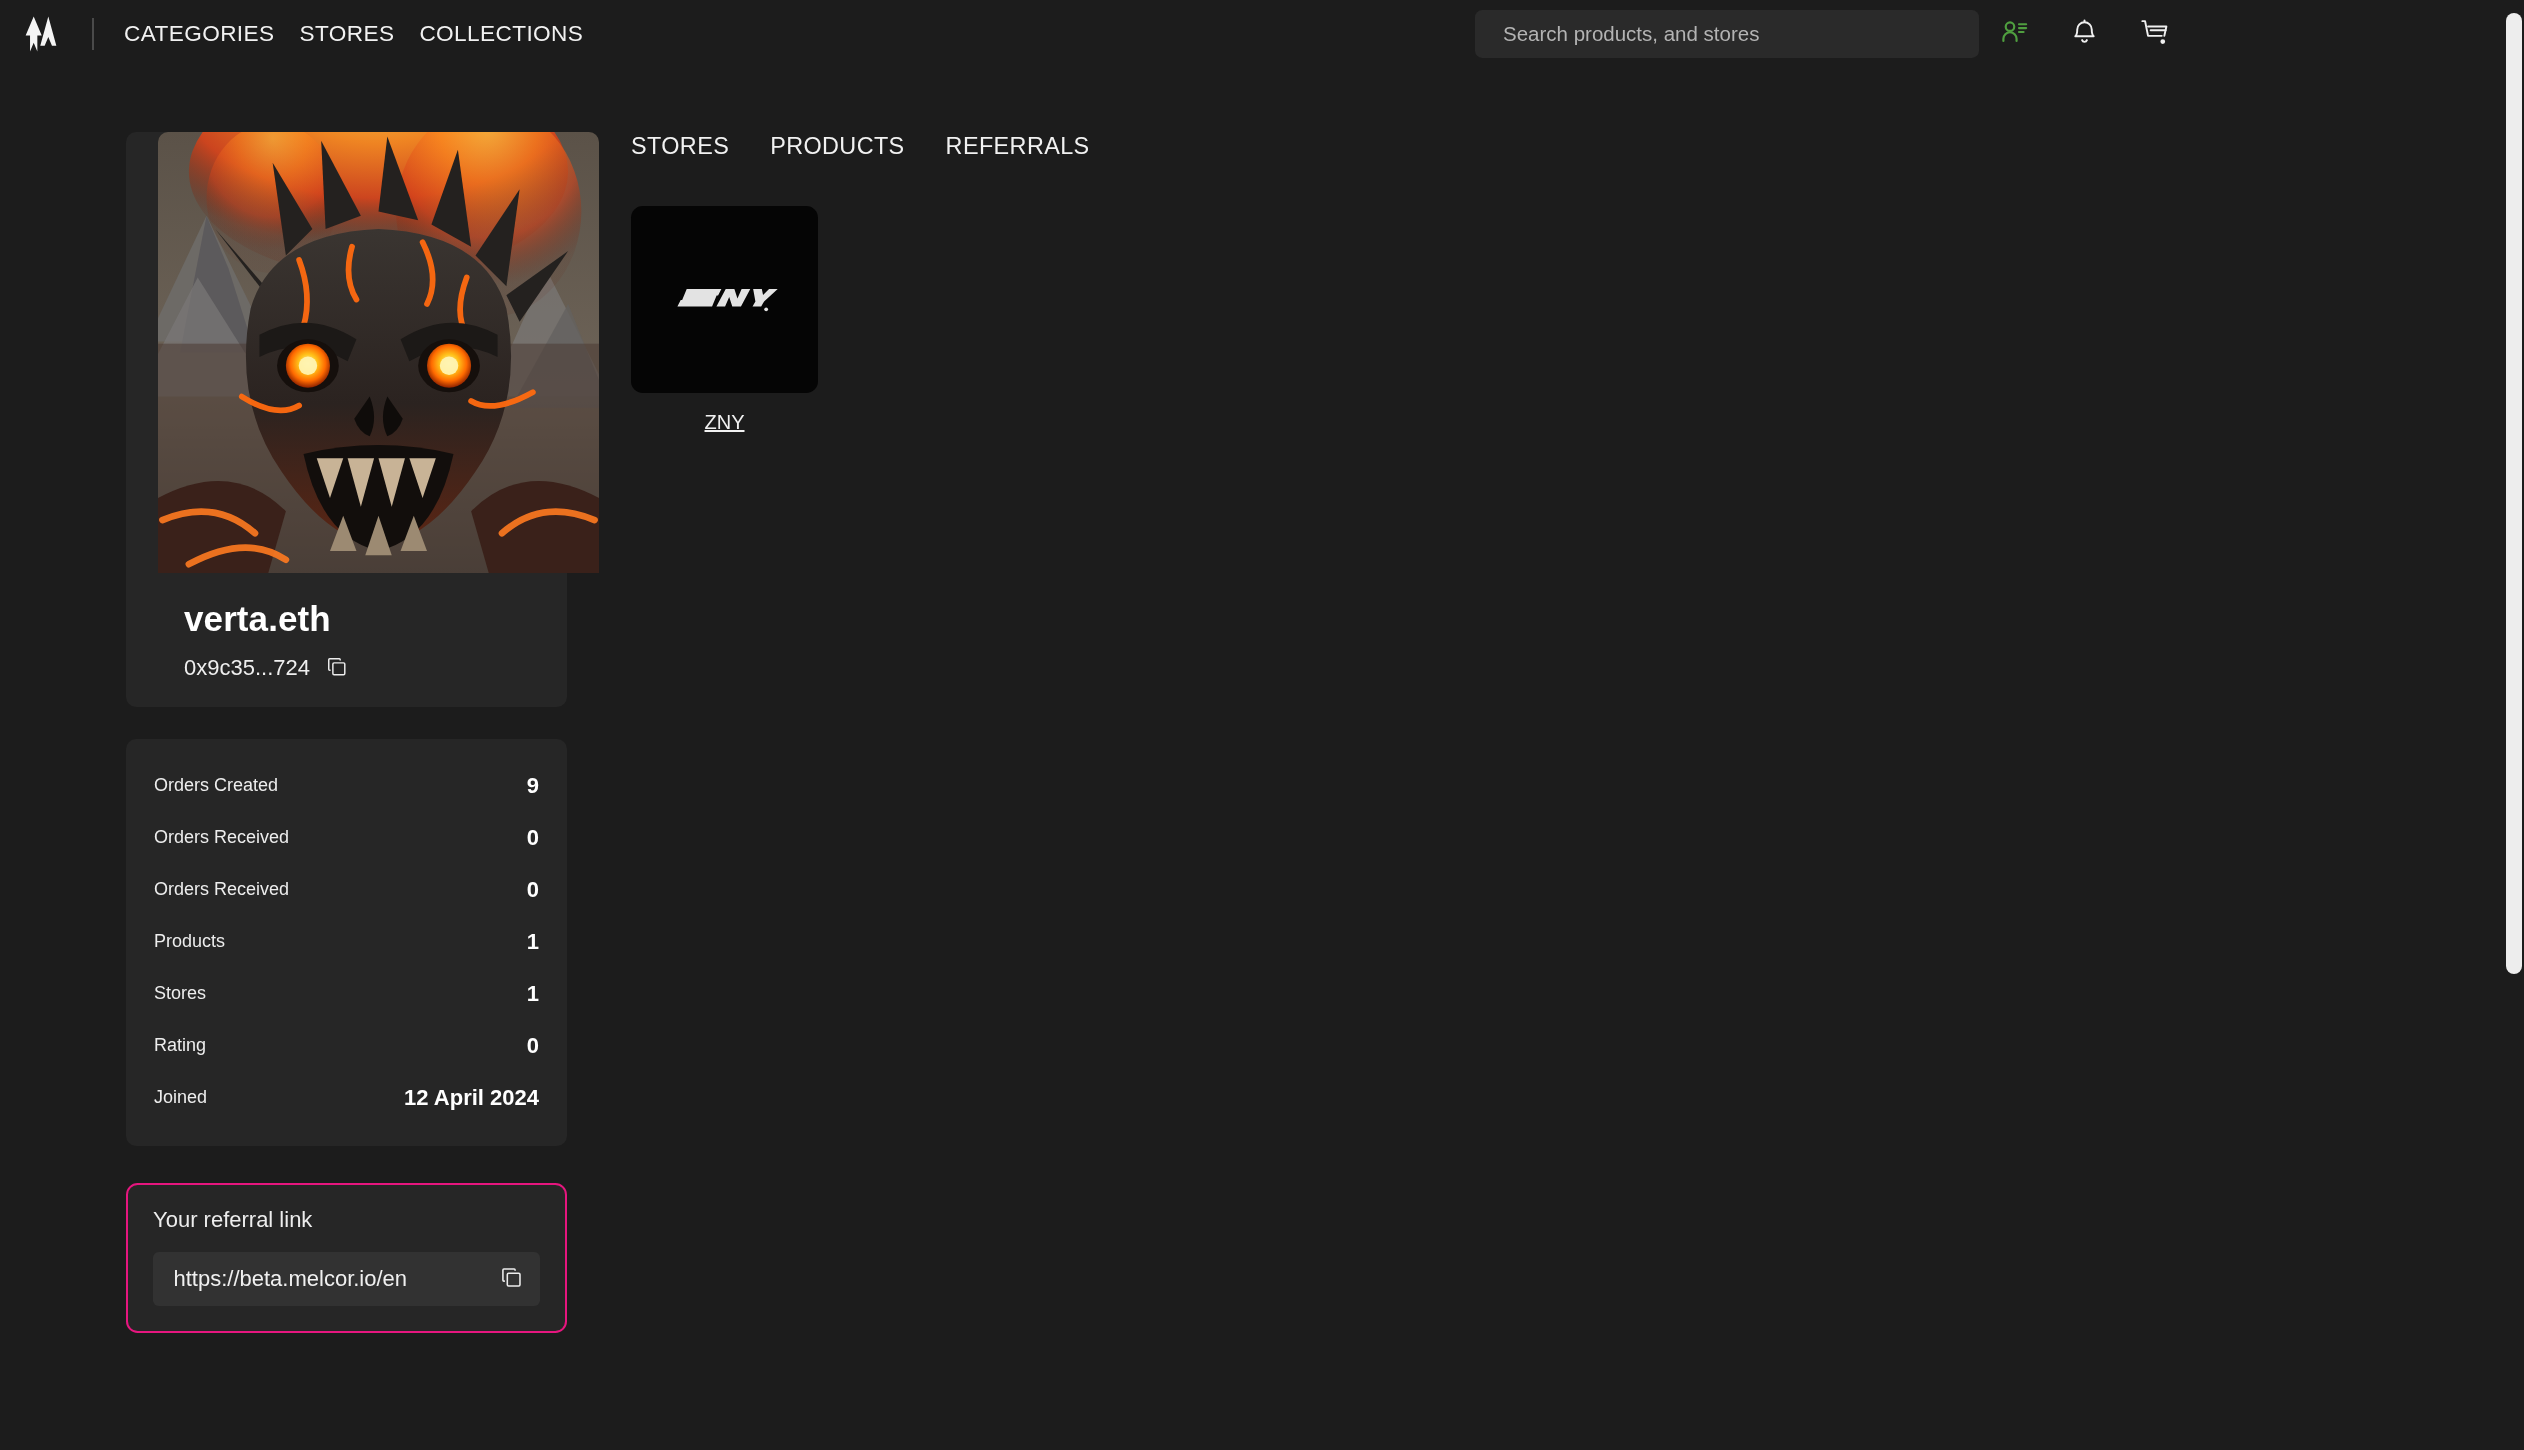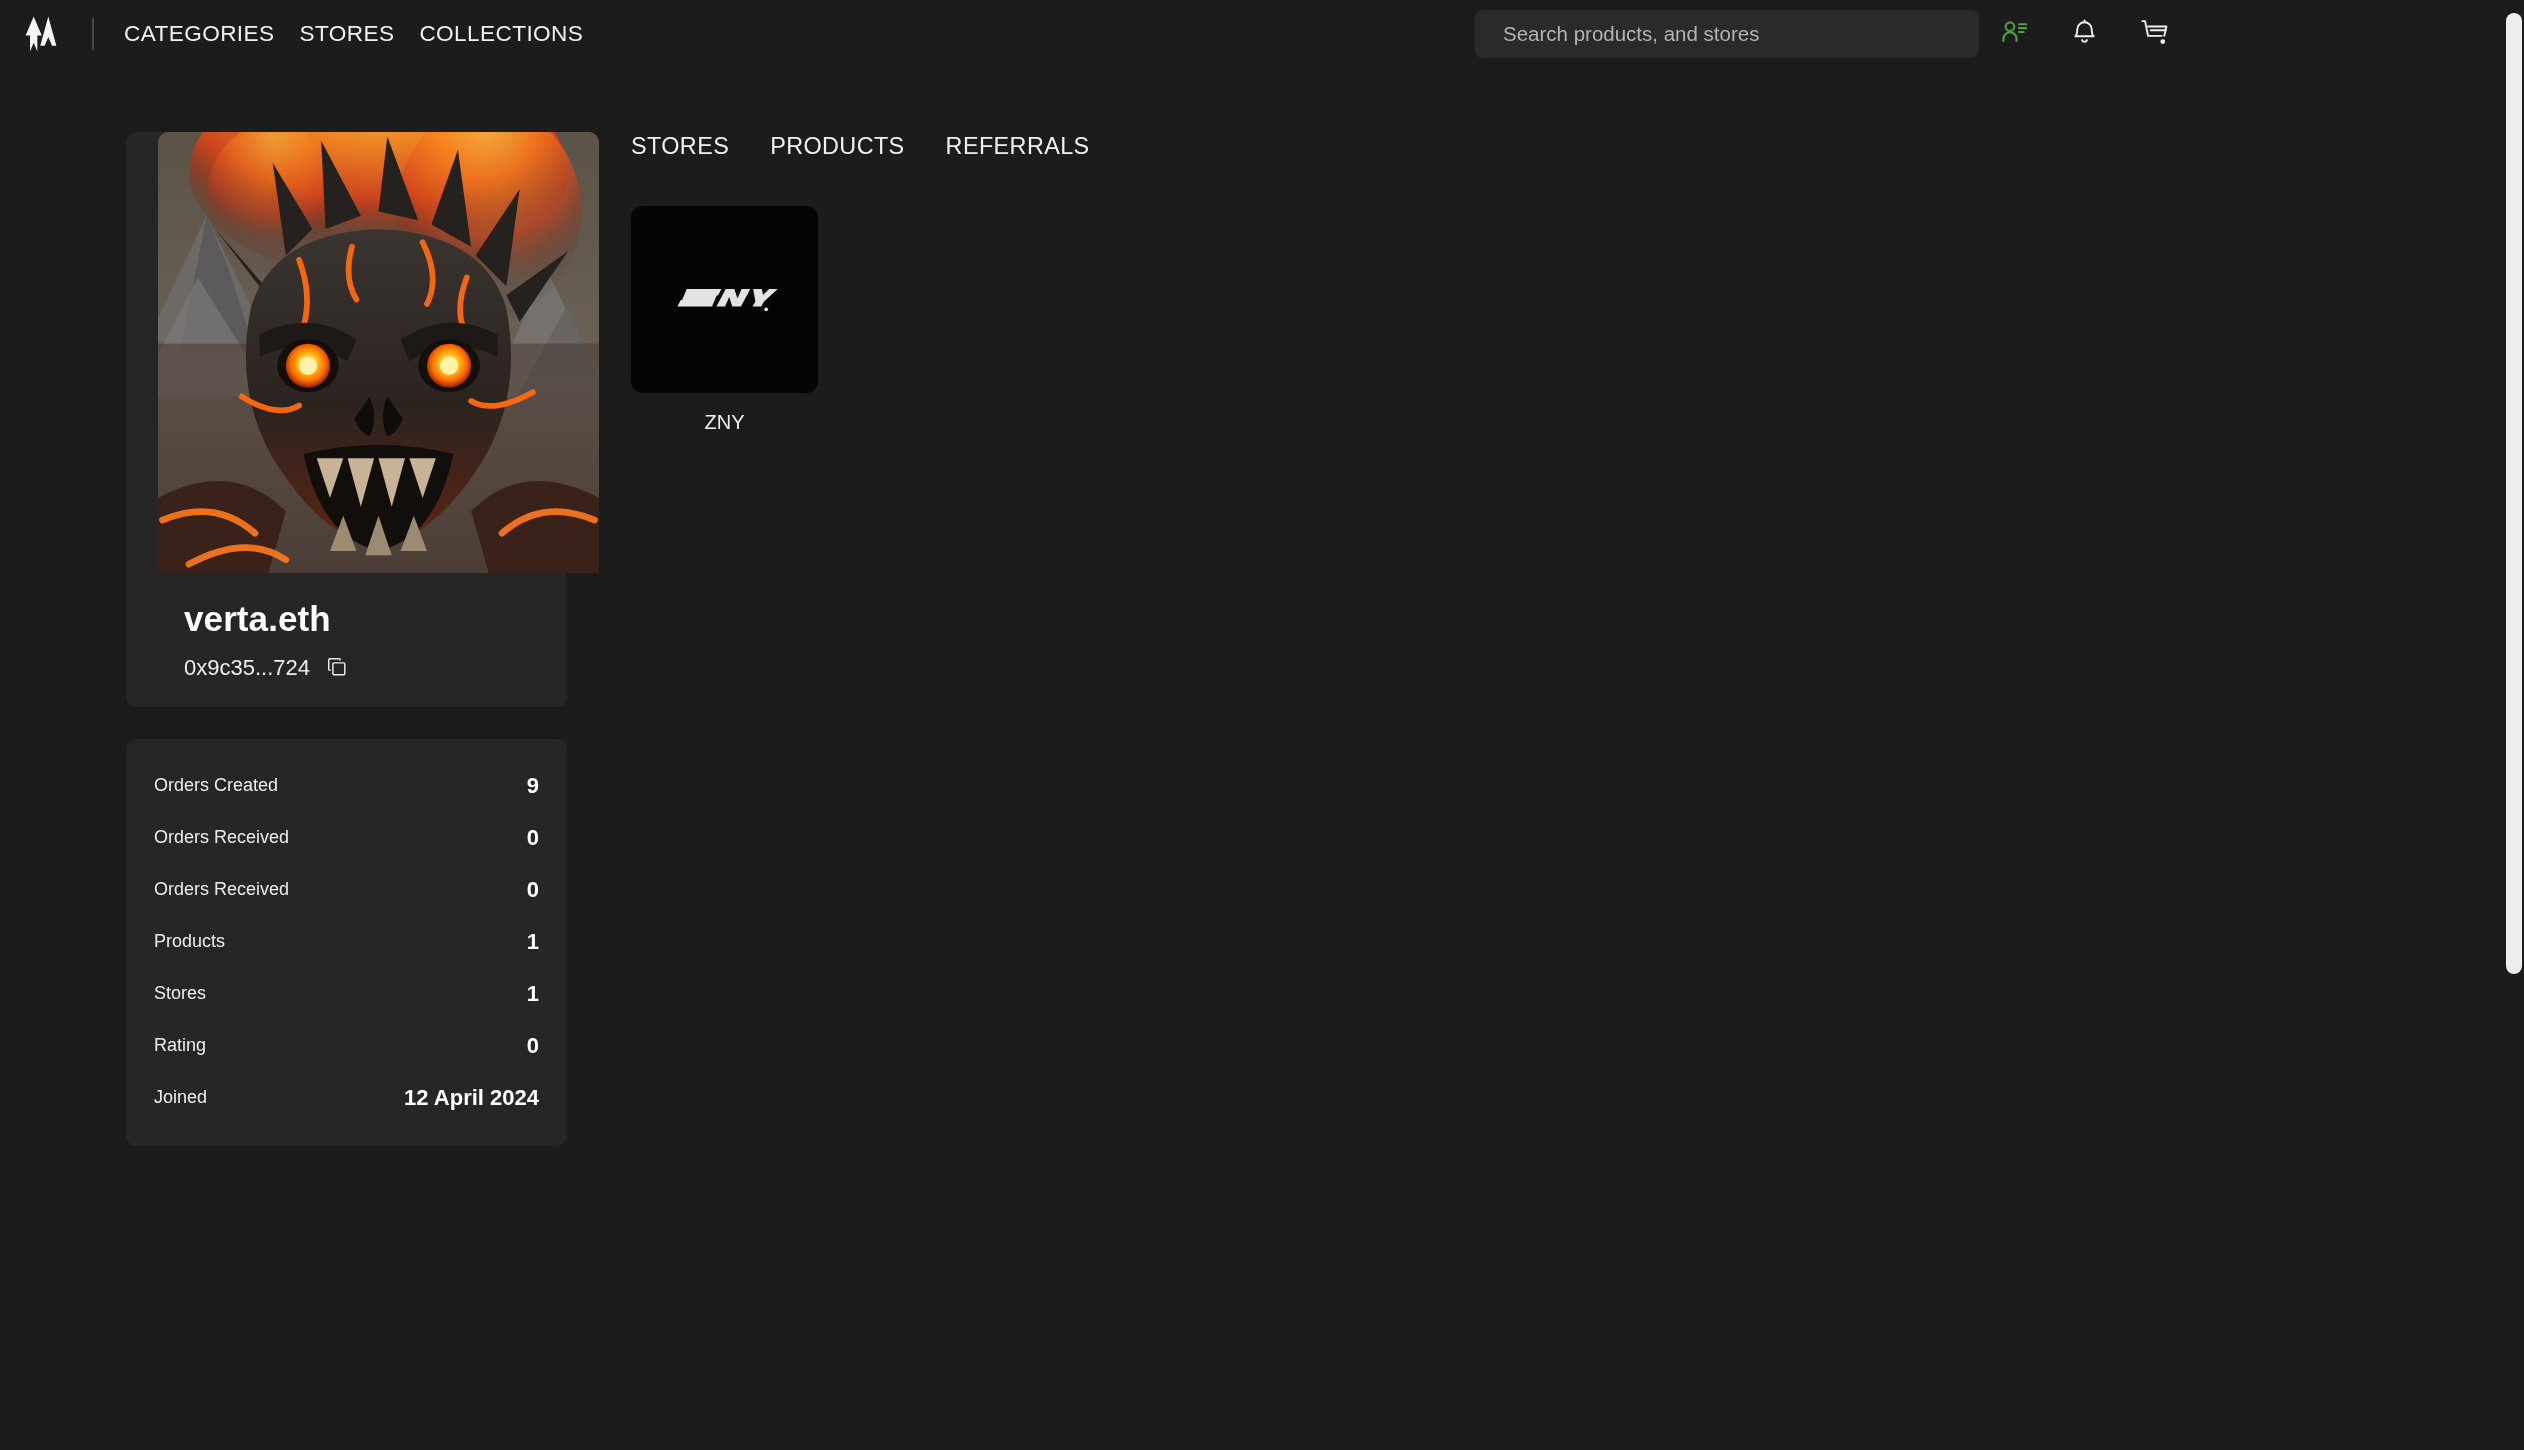--- a/index.html
+++ b/index.html
@@ -232,20 +232,21 @@
   .store-grid {
     margin-top: 39px;
     display: flex;
     flex-wrap: wrap;
     gap: 34px;
   }
 
   .store-card {
     width: 187px;
     cursor: pointer;
+    text-decoration: underline;
   }
 
   .store-thumb {
     width: 187px;
     height: 187px;
     border-radius: 11.7px;
     background: #050505;
     display: flex;
     align-items: center;
     justify-content: center;
@@ -479,20 +480,34 @@
     <div class="stat-row">
       <span class="stat-label">Rating</span>
       <span class="stat-value">0</span>
     </div>
     <div class="stat-row">
       <span class="stat-label">Joined</span>
       <span class="stat-value">12 April 2024</span>
     </div>
   </div>
 
+  <div class="card referral-card">
+    <div class="referral-title">Your referral link</div>
+    <div class="referral-field">
+      <span class="referral-url">https://beta.melcor.io/en</span>
+      <span class="copy-btn">
+        <span>
+          <svg width="23.4" height="23.4" viewBox="0 0 24 24" fill="none" stroke="#ededed" stroke-width="1.6" stroke-linejoin="round">
+            <path d="M5 15.5H4a1 1 0 0 1-1-1V4a1 1 0 0 1 1-1h10.5a1 1 0 0 1 1 1v1"></path>
+            <rect x="7.5" y="7.5" width="13" height="13" rx="1.3"></rect>
+          </svg>
+        </span>
+      </span>
+    </div>
+  </div>
 
 </div>
 
 <div class="main">
 
   <div class="tabs">
     <span class="tab">STORES</span>
     <span class="tab">PRODUCTS</span>
     <span class="tab">REFERRALS</span>
   </div>

